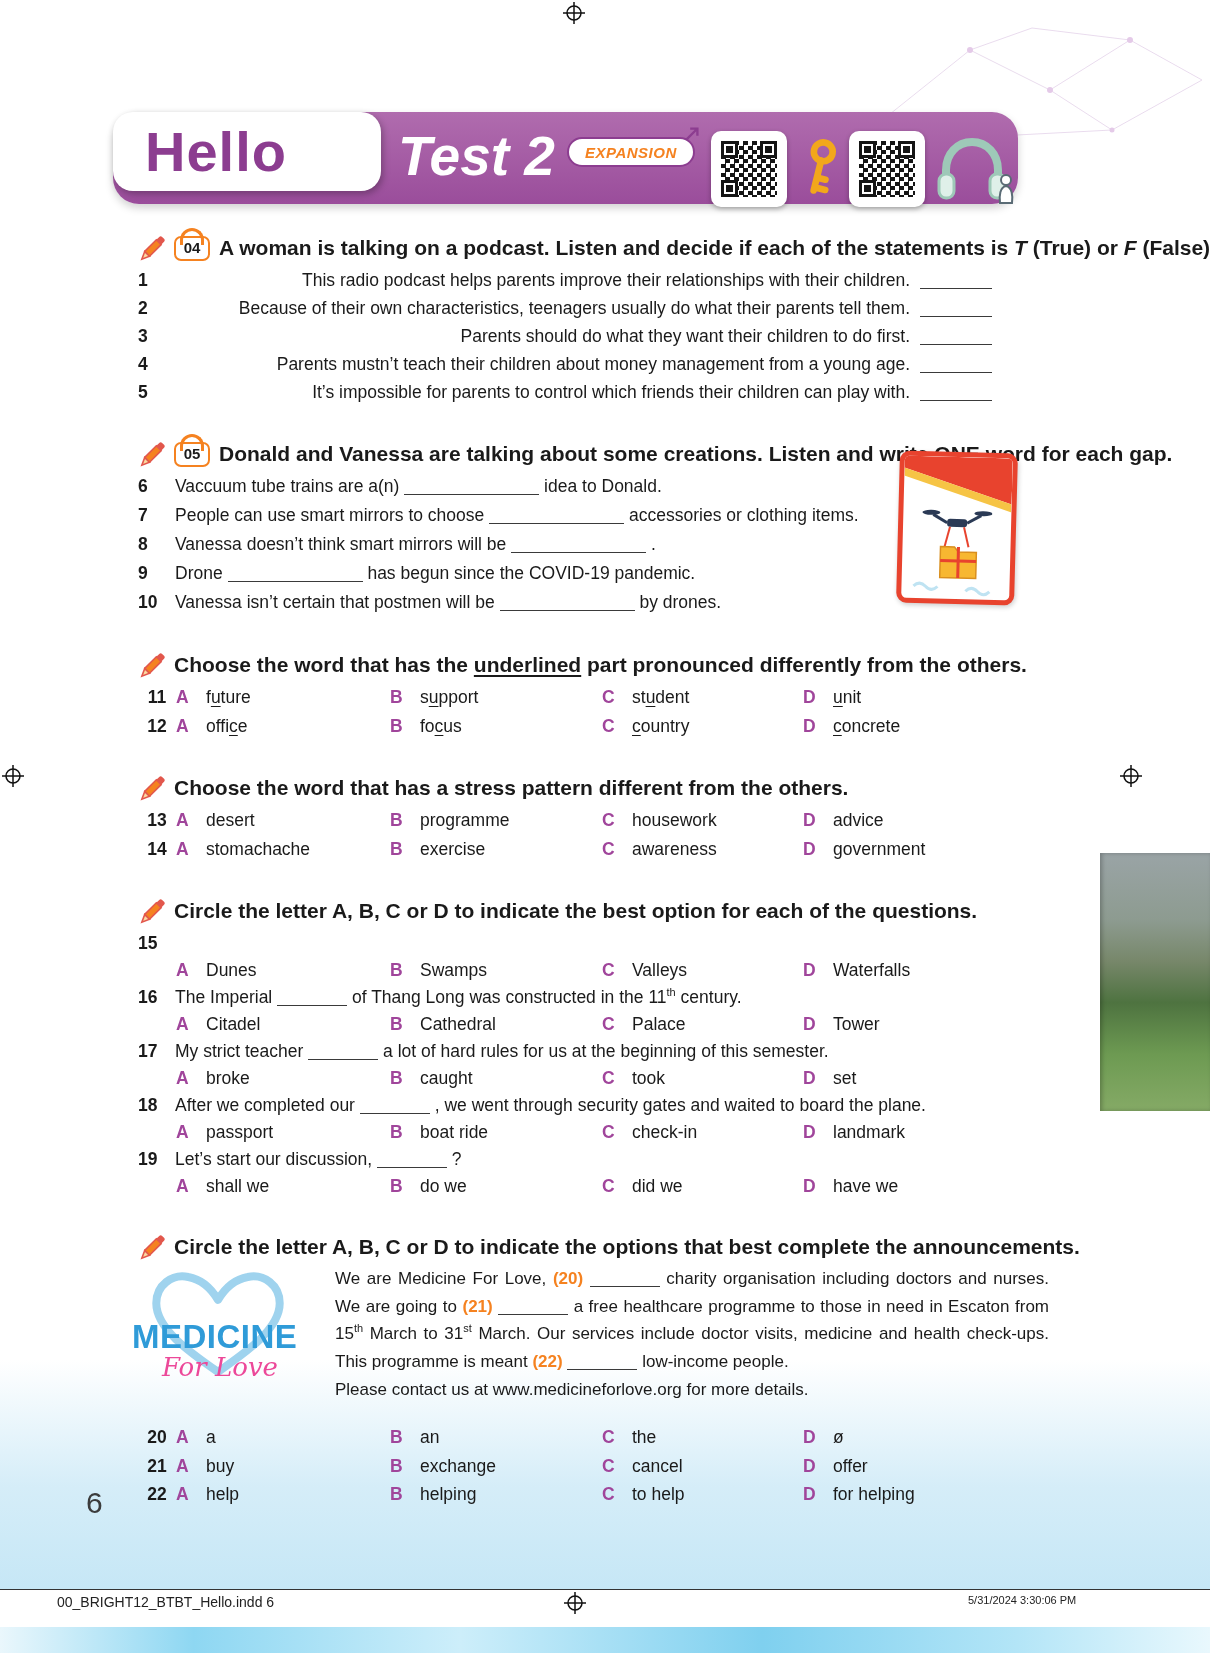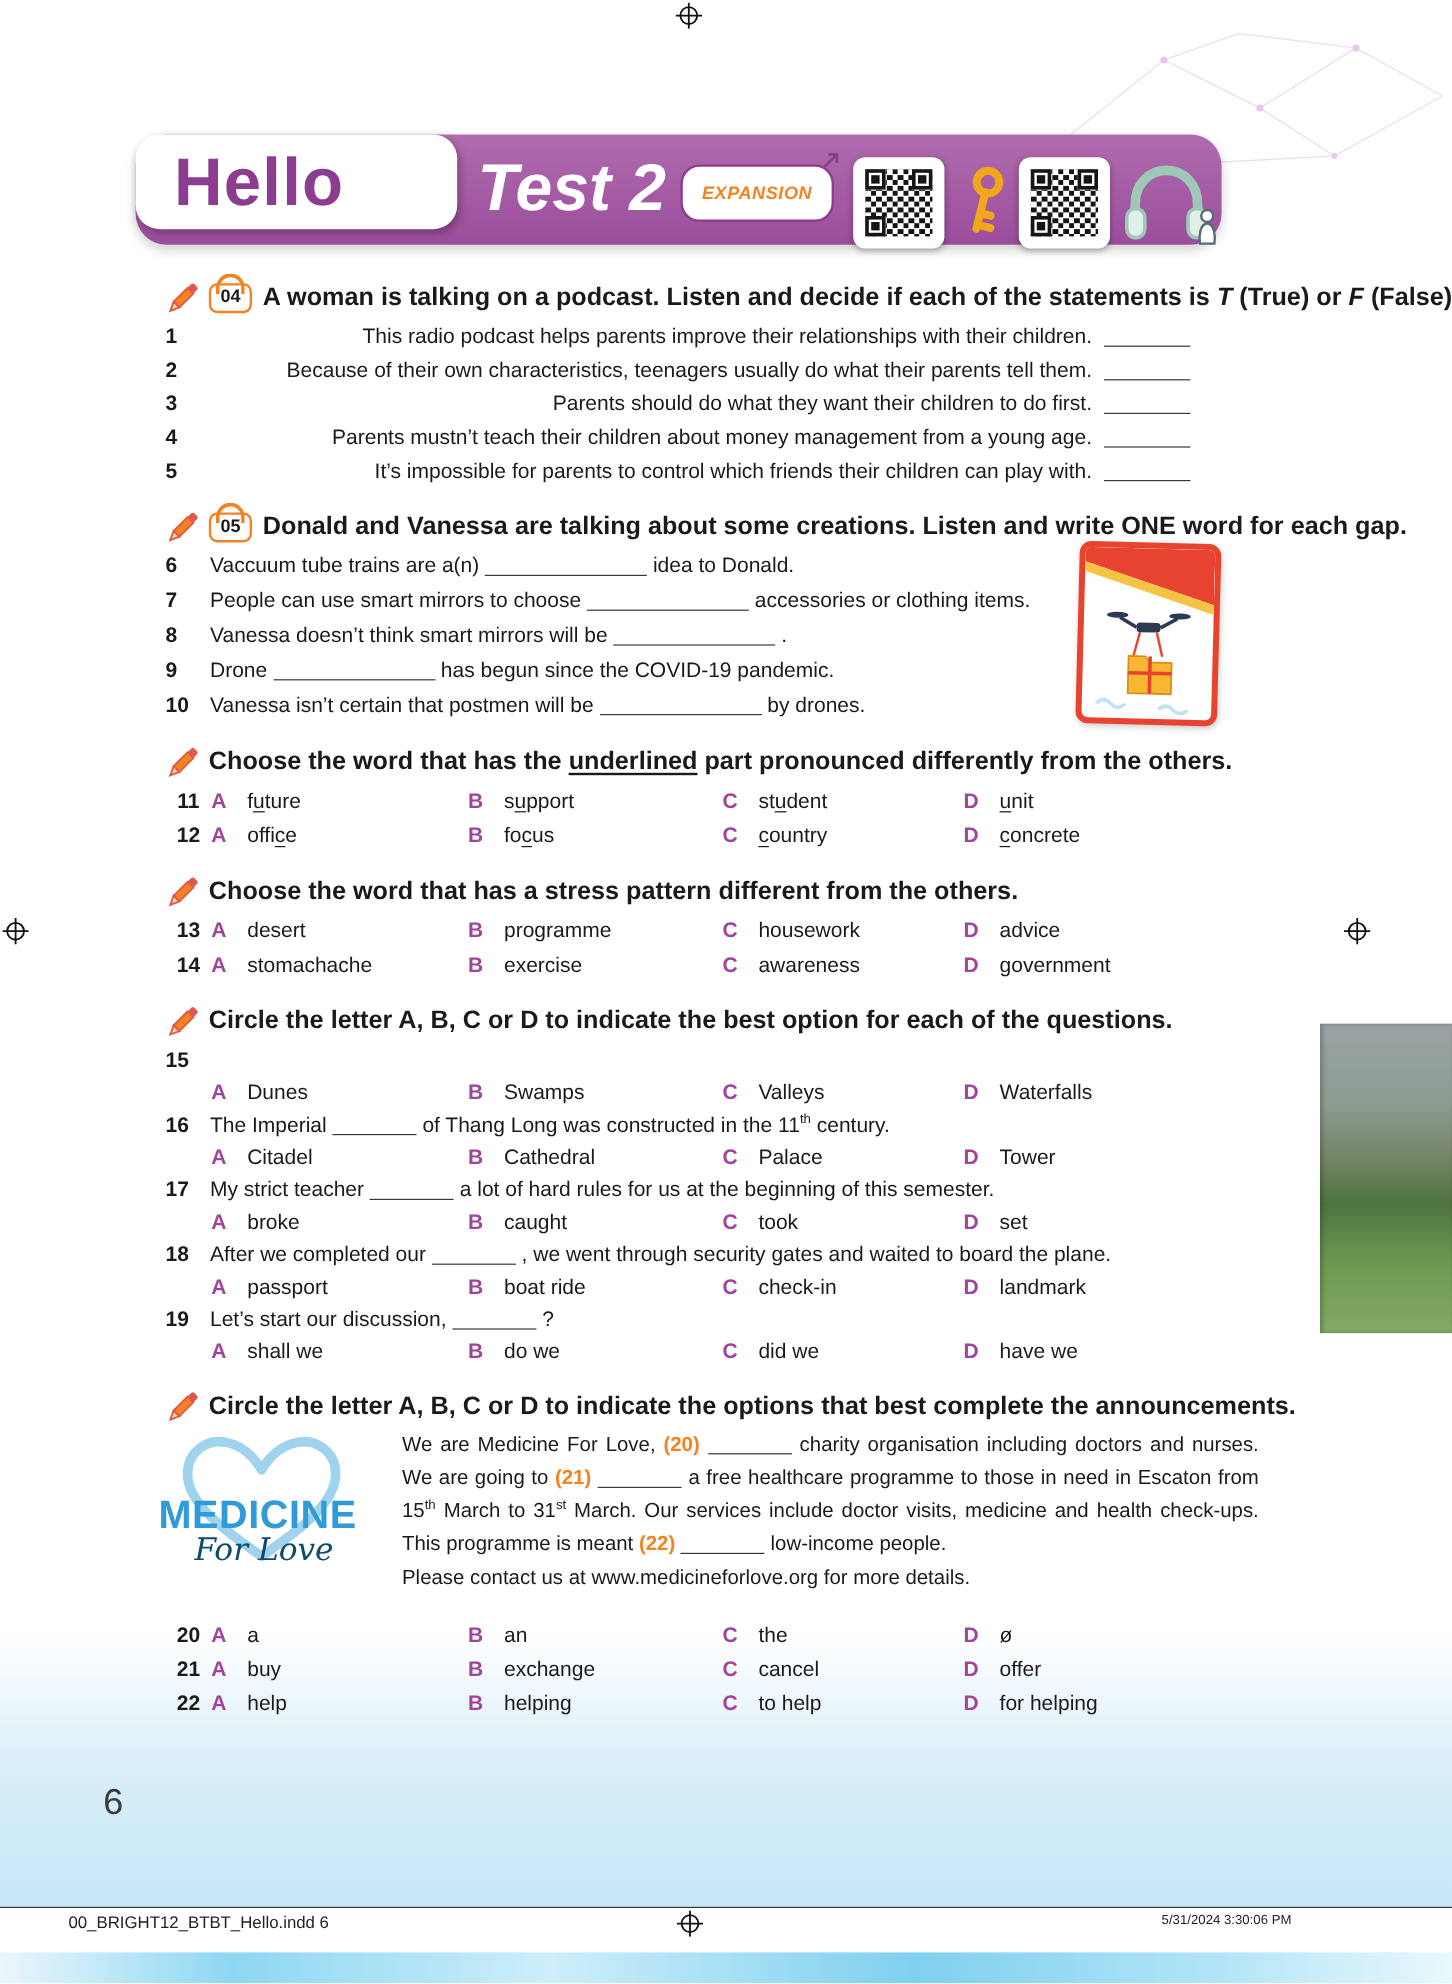--- a/index.html
+++ b/index.html
@@ -17,37 +17,37 @@
     background:linear-gradient(90deg,#eaf7fc 0%,#8ed7f2 16%,#cdeefa 38%,#7fd0ef 63%,#b3e5f7 84%,#e9f8fd 100%);}
   .mark{position:absolute;width:22px;height:22px;}
 
   
   .banner{position:absolute;left:113px;top:112px;width:905px;height:92px;border-radius:26px;
     background:linear-gradient(180deg,#b06cae,#9a4d9b);box-shadow:0 4px 9px rgba(0,0,0,.18);}
   .hello-box{position:absolute;left:113px;top:112px;width:268px;height:79px;background:#fff;
     border-radius:20px;box-shadow:2px 3px 7px rgba(0,0,0,.28);display:flex;align-items:center;padding-left:32px;box-sizing:border-box;}
   .hello-text{font-size:56px;font-weight:bold;color:#8c3d90;letter-spacing:1px;}
   .test-title{position:absolute;left:398px;top:124px;font-size:55px;font-weight:bold;font-style:italic;color:#fff;}
-  .expansion{position:absolute;left:567px;top:137px;height:48px;padding:0 16px;background:#fff;
+  .expansion{position:absolute;left:567px;top:137px;height:30px;padding:0 16px;background:#fff;
     border:2px solid #8c3d90;border-radius:16px;display:flex;align-items:center;box-sizing:border-box;}
   .expansion-label{font-weight:bold;font-style:italic;color:#f58220;font-size:15px;letter-spacing:.5px;}
   .expansion-arrow{position:absolute;right:-8px;top:-14px;width:18px;height:18px;}
   .qr-card{position:absolute;top:131px;width:76px;height:76px;background:#fff;border-radius:10px;
     box-shadow:0 2px 5px rgba(0,0,0,.3);display:flex;align-items:center;justify-content:center;}
   .qr{position:relative;width:56px;height:56px;
     background:conic-gradient(#151515 25%,#fff 0 50%,#151515 0 75%,#fff 0);background-size:9px 9px;}
   .qf{position:absolute;width:17px;height:17px;border:3px solid #151515;background:#fff;box-sizing:border-box;}
   .qf::after{content:"";position:absolute;inset:2px;background:#151515;}
   .qf.tl{left:0;top:0}.qf.tr{right:0;top:0}.qf.bl{left:0;bottom:0}
   .key-icon{position:absolute;left:800px;top:138px;width:38px;height:62px;transform:rotate(14deg);}
   .hp-icon{position:absolute;left:930px;top:130px;width:84px;height:78px;}
 
   
   .content{position:absolute;left:138px;top:233px;width:898px;line-height:28px;z-index:2;}
-  .sec + .sec{margin-top:18px;}
+  .sec + .sec{margin-top:33px;}
   .sec-head{display:flex;gap:9px;align-items:center;height:30px;margin-bottom:3px;white-space:nowrap;}
   .instr{font-weight:bold;font-size:21px;}
   .pencil{width:27px;height:27px;flex:none;}
   .pencil svg{width:100%;height:100%;}
   .track{position:relative;flex:none;width:36px;height:25px;border:2px solid #f58220;border-radius:7px;
     background:#fff;display:flex;align-items:center;justify-content:center;font-weight:bold;font-size:15px;box-sizing:border-box;}
   .track::before{content:"";position:absolute;left:4px;right:4px;top:-10px;height:14px;
     border:3px solid #f58220;border-bottom:none;border-radius:12px 12px 0 0;}
 
   .num{display:inline-block;width:27px;font-weight:bold;flex:none;}
@@ -70,21 +70,21 @@
 
   .stem-row{display:flex;gap:10px;height:27px;align-items:baseline;white-space:nowrap;}
   .sec-mcq .opt-row{height:27px;}
 
   .ann-body{position:relative;margin-top:2px;min-height:150px;}
   .logo{position:absolute;left:-6px;top:10px;width:210px;height:132px;}
   .heart{position:absolute;left:6px;top:-16px;width:160px;height:132px;}
   .heart svg{width:100%;height:100%;}
   .logo-line1{position:absolute;left:0;top:48px;font-size:33px;font-weight:bold;color:#2f9bd8;letter-spacing:.5px;}
   .logo-line2{position:absolute;left:30px;top:78px;font-size:26px;font-style:italic;
-    font-family:"DejaVu Serif",serif;color:#0c4a6e;}
+    font-family:"DejaVu Serif",serif;color:#ec4899;}
   .passage{margin-left:197px;width:714px;font-size:17px;line-height:27.5px;text-align:justify;}
   .contact{text-align:left;margin-top:1px;}
   .ann-opts{margin-top:8px;}
 
   
   .drone-card{position:absolute;left:898px;top:452px;width:118px;height:152px;background:#fff;
     border:5px solid #e8432e;border-radius:10px;transform:rotate(1.5deg);box-shadow:1px 2px 5px rgba(0,0,0,.2);
     overflow:hidden;box-sizing:border-box;z-index:3;}
   .drone-card svg{width:100%;height:100%;display:block;}
 

